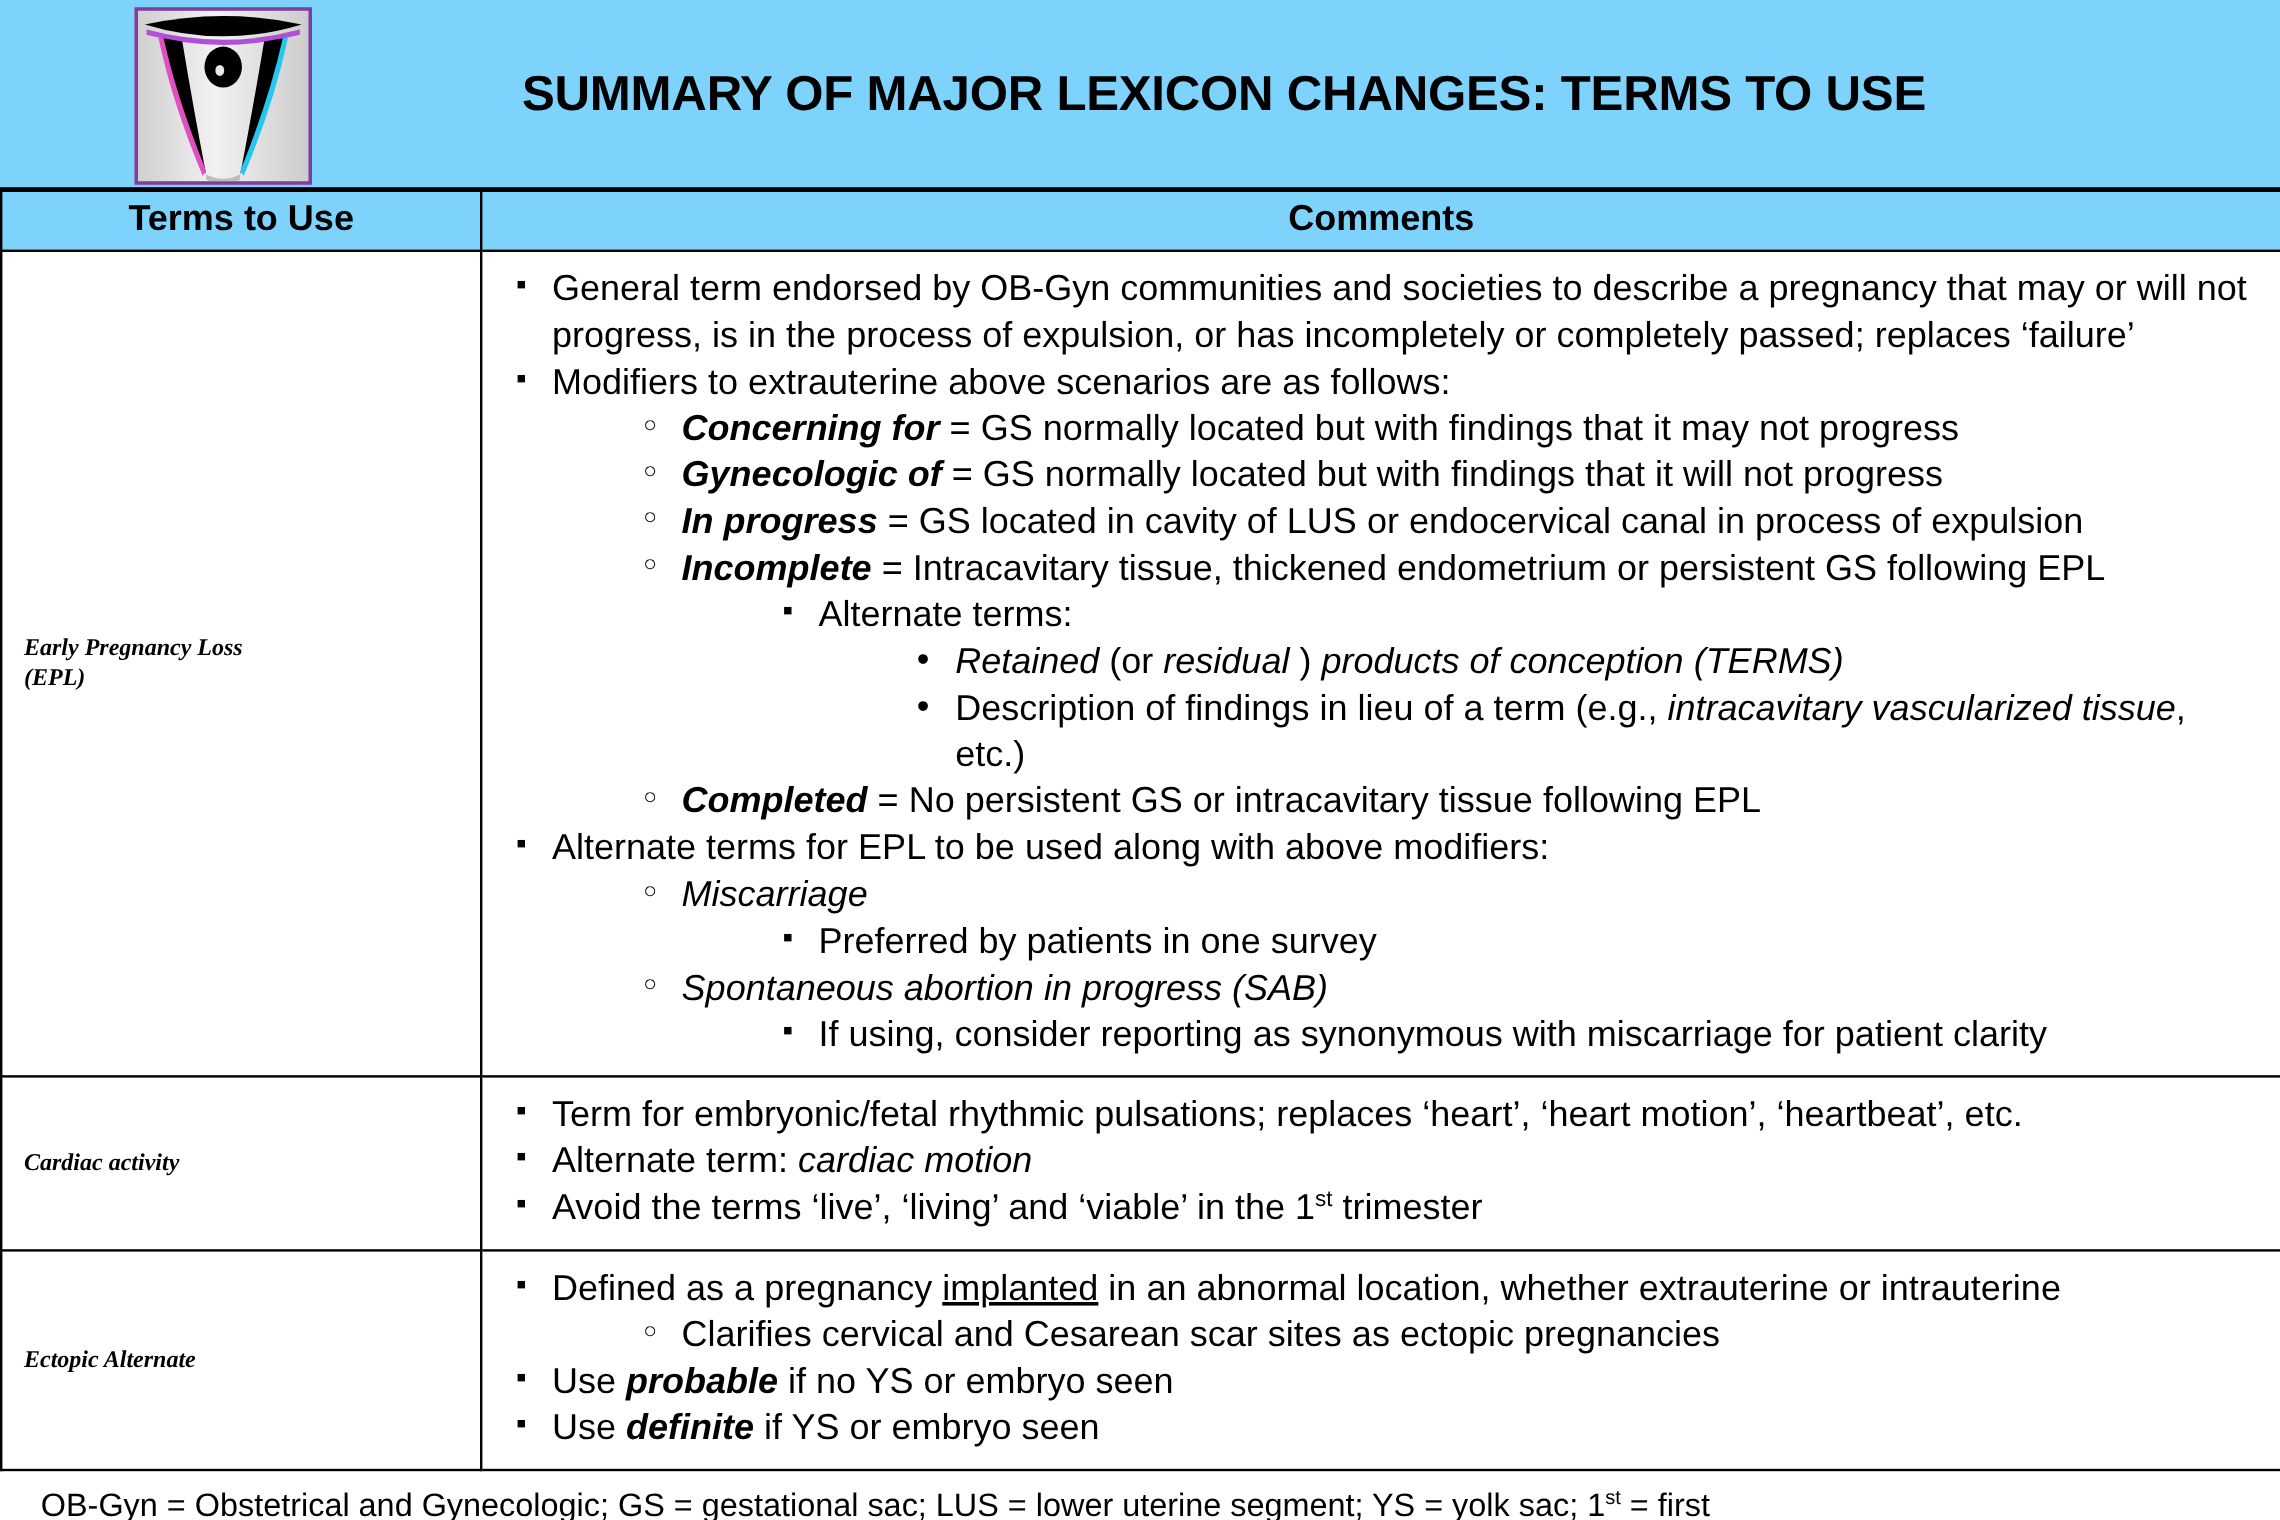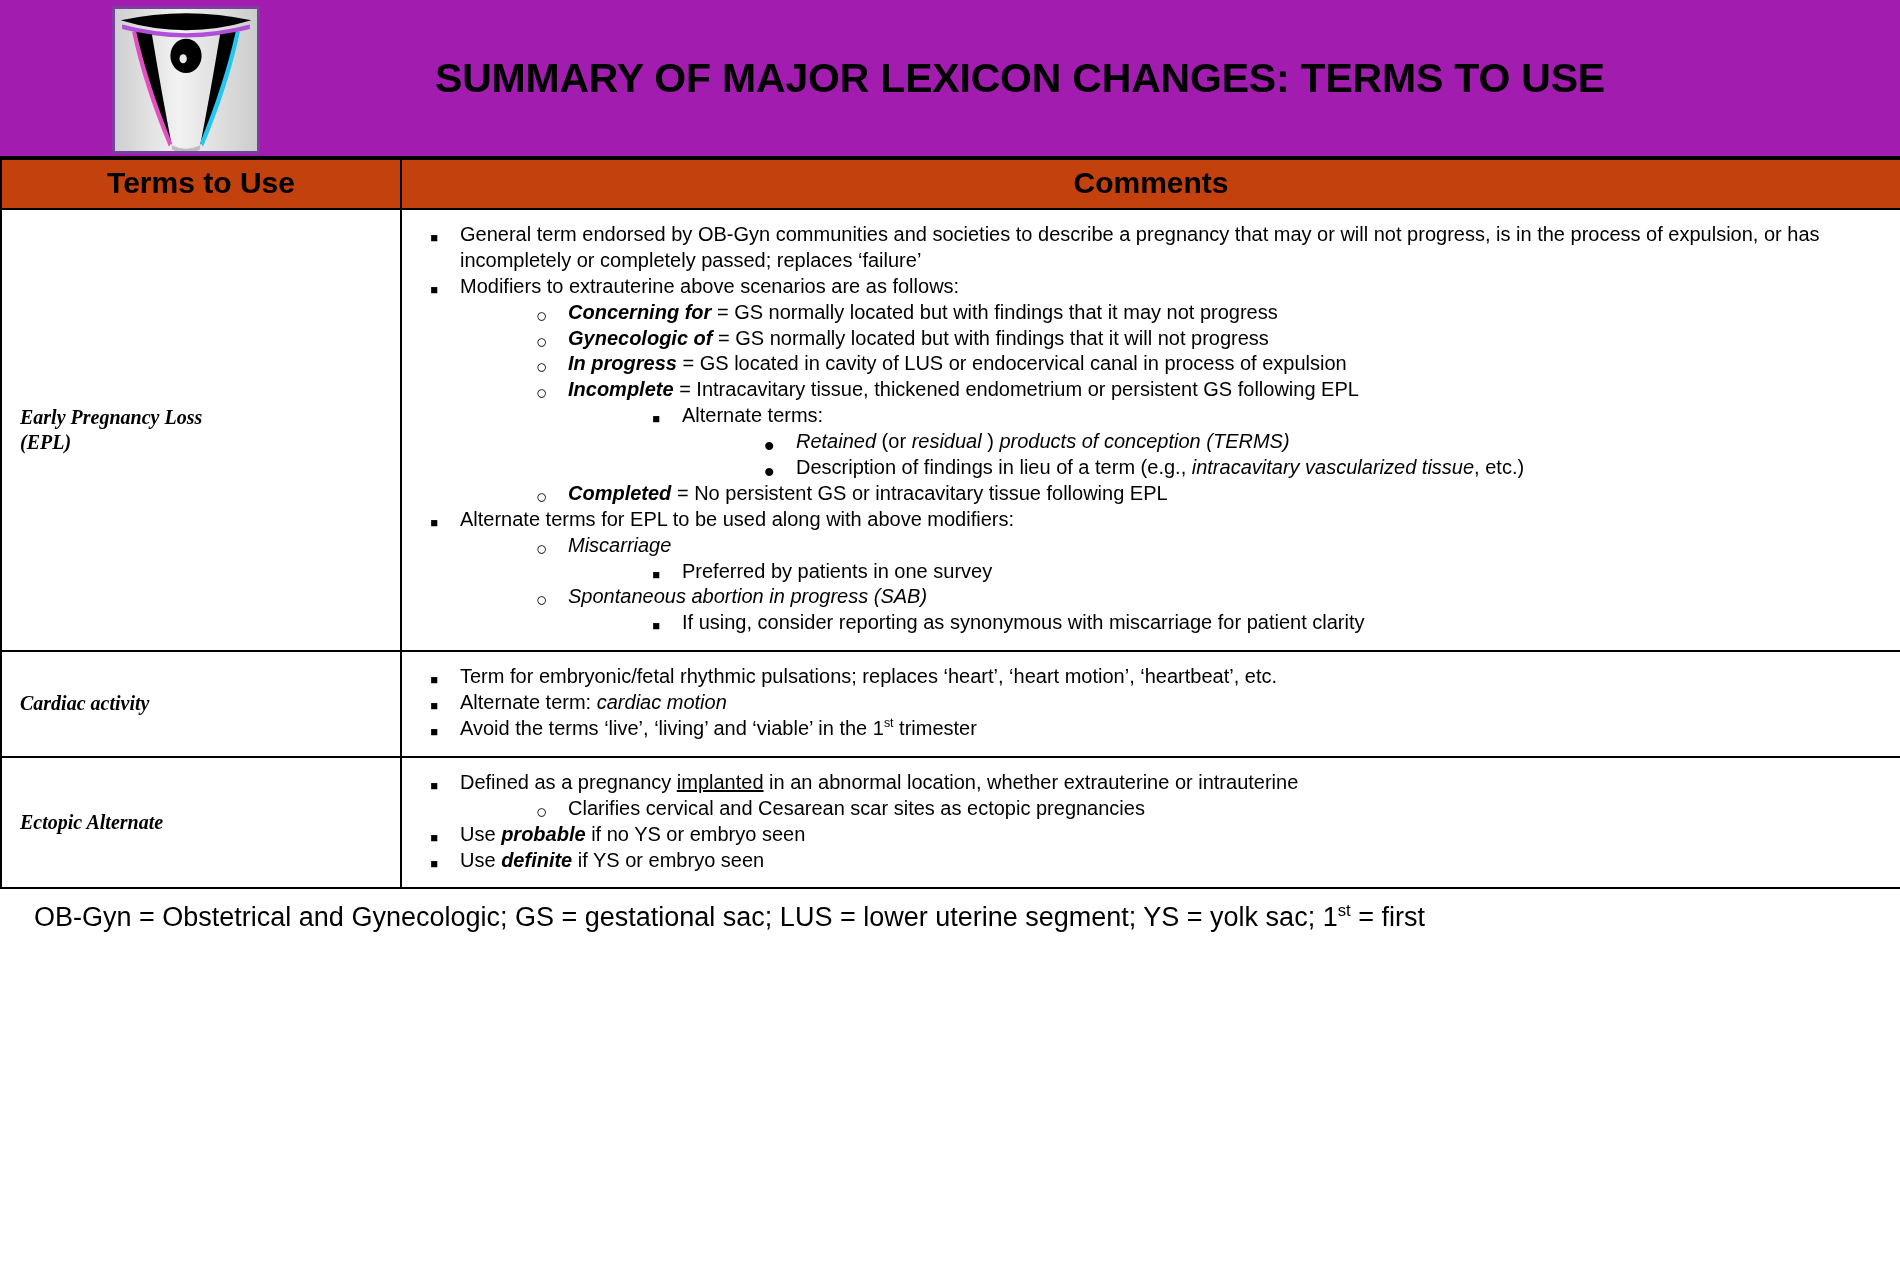--- a/index.html
+++ b/index.html
@@ -18,21 +18,21 @@
   .page {
     width: 1900px;
     height: 1267px;
     position: relative;
     box-sizing: border-box;
   }
 
   
   .title-band {
     height: 160px;
-    background: #a21caf;
+    background: #7dd3fc;
     border-bottom: 4px solid #000000;
     display: flex;
     align-items: center;
     position: relative;
     box-sizing: border-box;
   }
   .logo-box {
     position: absolute;
     left: 112px;
     top: 6px;
@@ -64,21 +64,21 @@
   }
   table.lexicon col.c1 { width: 400px; }
   table.lexicon col.c2 { width: 1500px; }
 
   table.lexicon th, table.lexicon td {
     border: 2px solid #000000;
     vertical-align: middle;
     box-sizing: border-box;
   }
   table.lexicon thead th {
-    background: #c2410c;
+    background: #7dd3fc;
     font-size: 30px;
     font-weight: bold;
     padding: 6px 0 8px 0;
     text-align: center;
     border-top: none;
   }
   td.term-cell {
     font-size: 20px;
     font-weight: bold;
     font-style: italic;
@@ -92,21 +92,21 @@
   }
 
   
   ul.lvl {
     list-style: none;
     margin: 0;
     padding: 0;
   }
   ul.lvl > li {
     position: relative;
-    font-size: 20px;
+    font-size: 30px;
     line-height: 1.295;
     padding-left: 40px;
     margin: 0;
   }
   
   ul.l1 > li::before {
     content: "\25AA";
     position: absolute;
     left: 10px;
     top: -2px;

